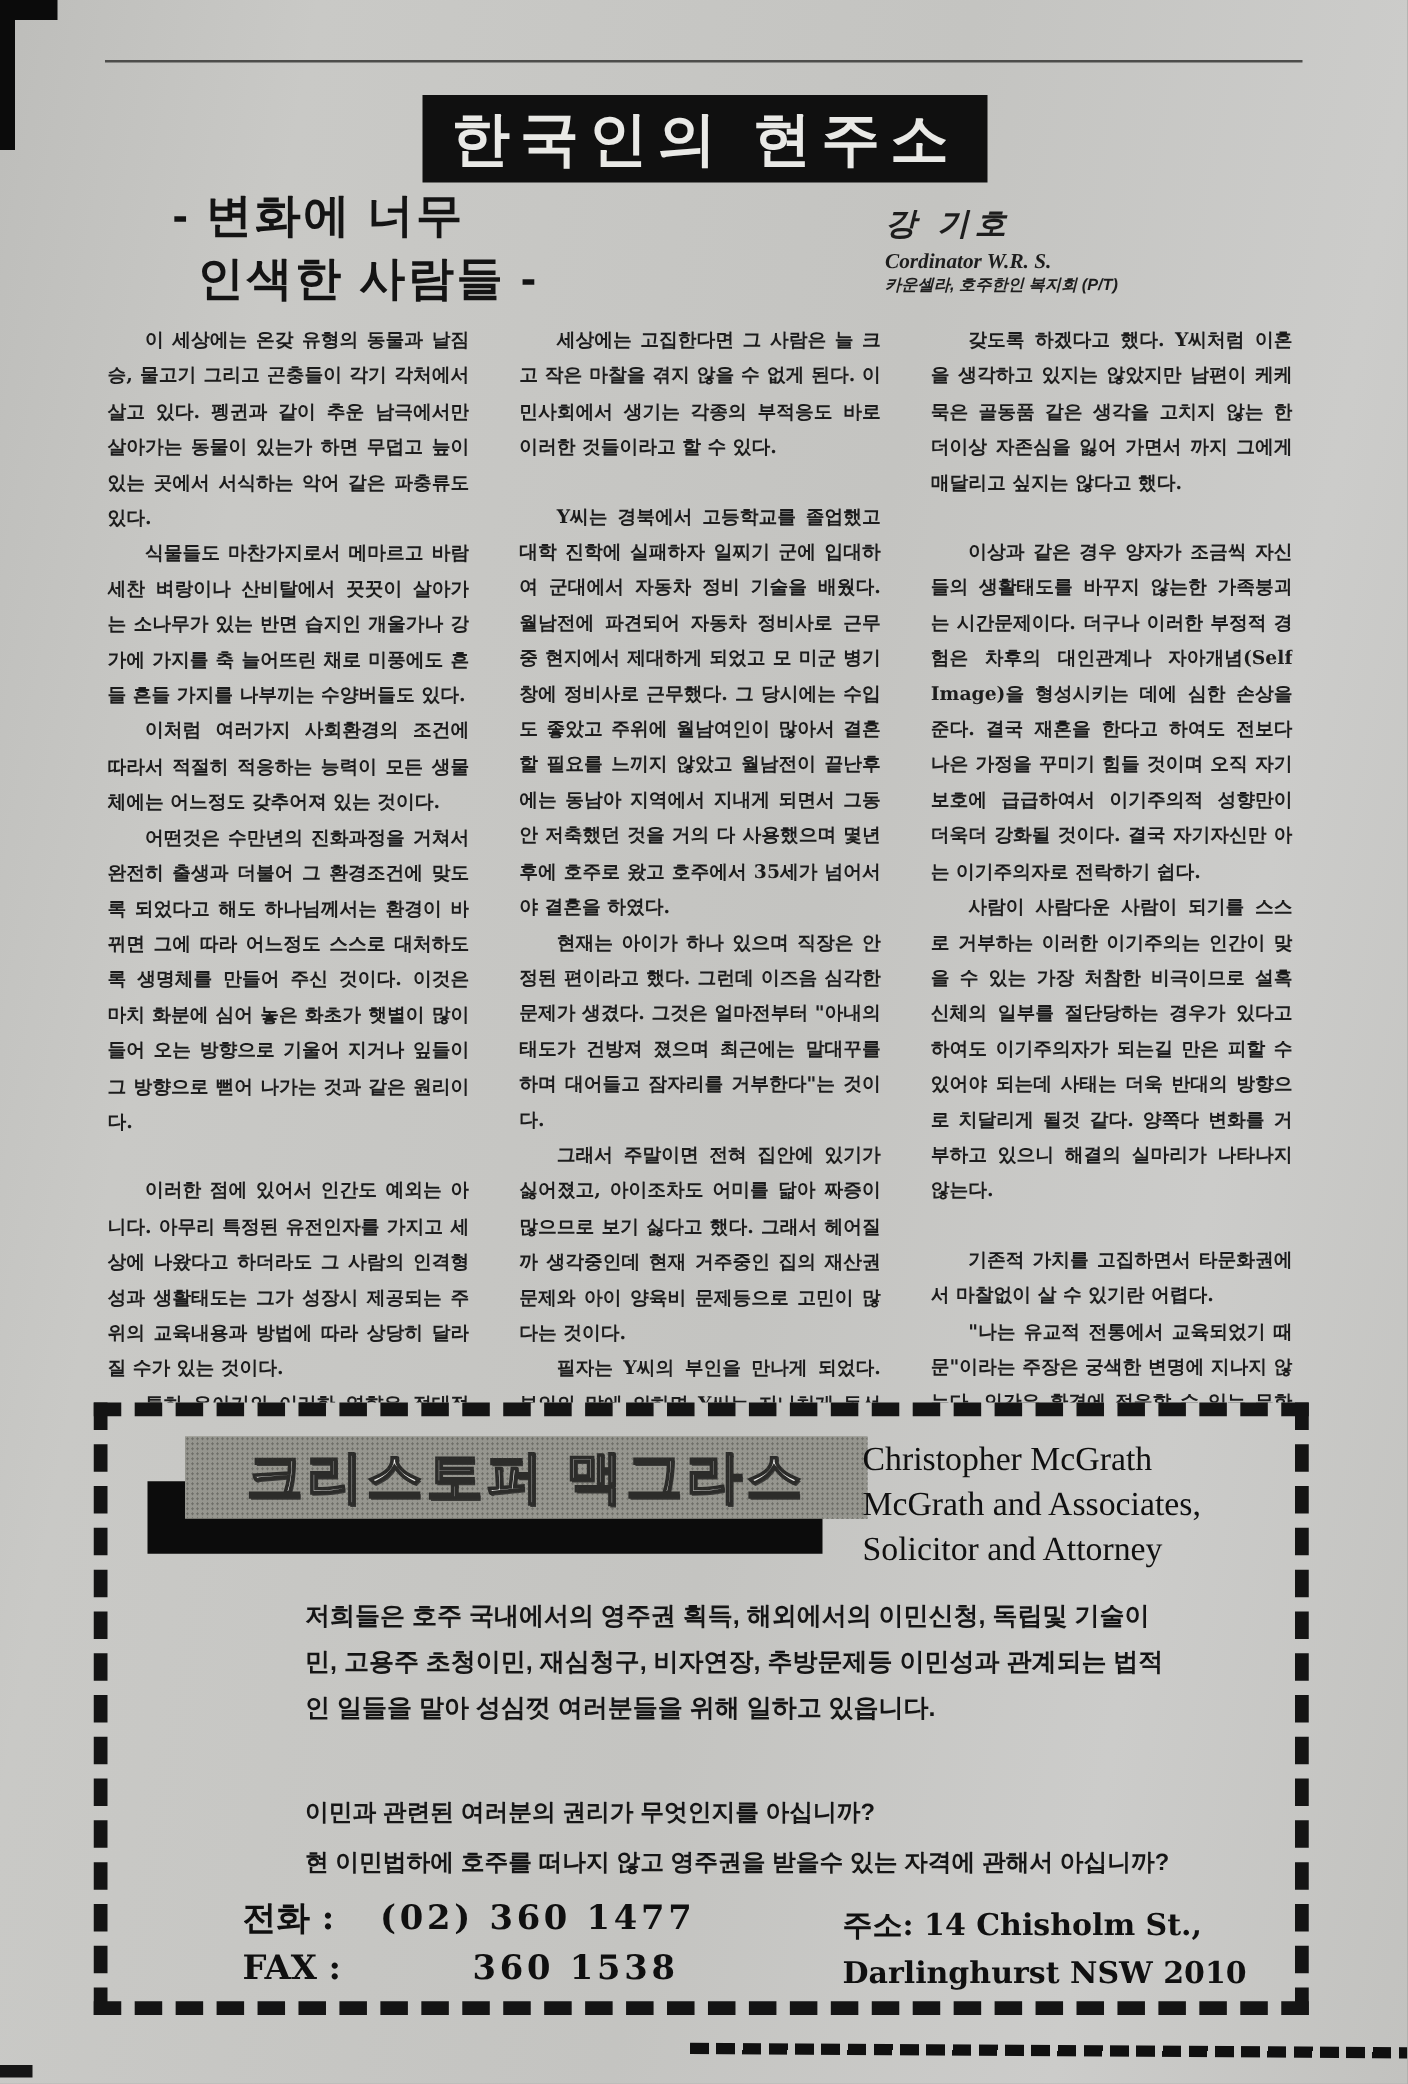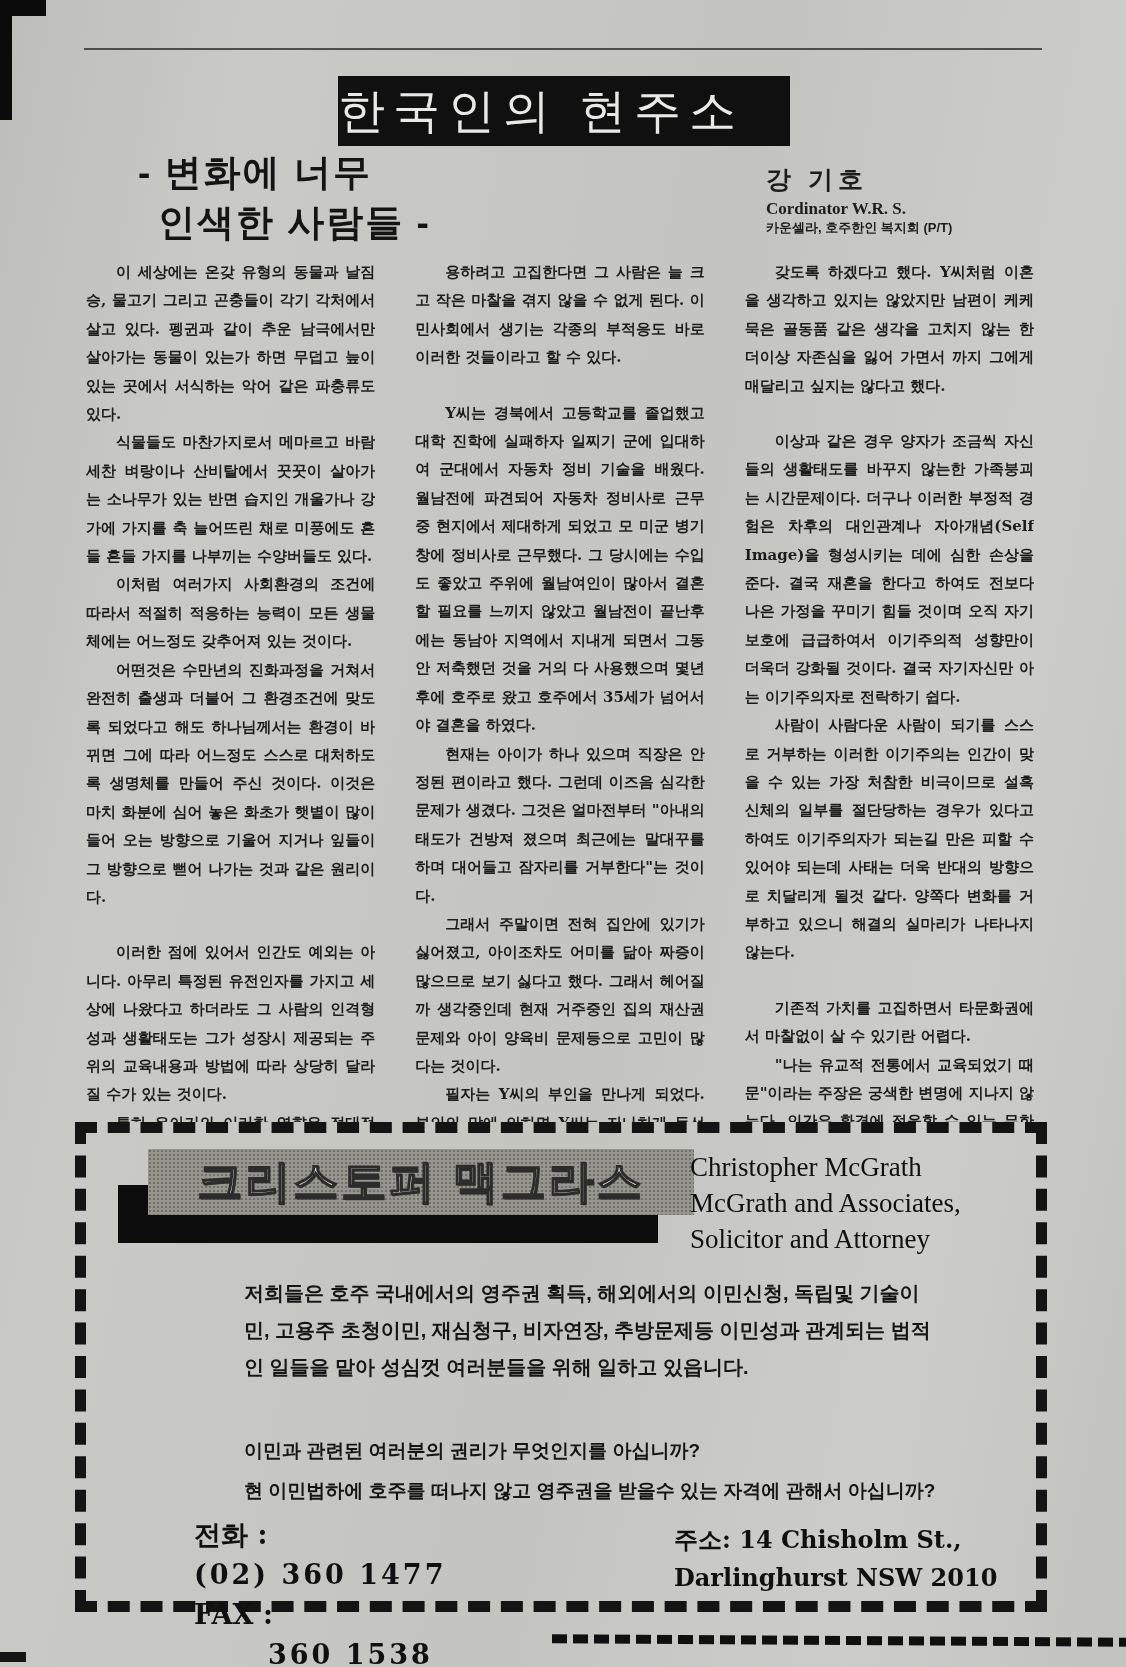--- a/index.html
+++ b/index.html
@@ -3,28 +3,28 @@
 <meta charset="utf-8">
 <style>
   html,body{margin:0;padding:0;background:#9a9a98;}
   .page{position:relative;width:1126px;height:1667px;margin:0 auto;overflow:hidden;
         background:#c6c6c3;
         background-image:linear-gradient(100deg, #bdbdba 0%, #c9c9c6 18%, #c4c4c1 55%, #ccccca 80%, #c2c2bf 100%);
         font-family:"DejaVu Serif","Liberation Serif",serif;color:#1d1d1d;}
   .artifact{position:absolute;background:#0b0b0b;}
   .top-rule{position:absolute;left:84px;top:48px;width:958px;height:2px;background:#4d4d4b;}
   .masthead{position:absolute;left:338px;top:76px;width:452px;height:70px;background:#101010;
-            color:#e9e9e6;display:flex;align-items:center;
+            color:#e9e9e6;display:flex;align-items:center;justify-content:center;
             font-family:"Liberation Sans","DejaVu Sans",sans-serif;
-            font-size:47px;font-weight:400;letter-spacing:8px;}
+            font-size:47px;font-weight:700;letter-spacing:8px;}
   .subtitle{position:absolute;left:138px;top:148px;
             font-family:"Liberation Sans","DejaVu Sans",sans-serif;
             font-size:37px;font-weight:800;line-height:50px;color:#141414;letter-spacing:2px;}
   .subtitle .l2{padding-left:20px;}
-  .author{position:absolute;left:766px;top:164px;line-height:1.25;}
+  .author{position:absolute;left:708px;top:164px;line-height:1.25;font-style:italic;}
   .author-name{font-family:"Liberation Sans","DejaVu Sans",sans-serif;font-size:25px;font-weight:700;letter-spacing:5px;}
   .author-en{font-family:"Liberation Serif","DejaVu Serif",serif;font-size:17px;font-weight:700;margin-top:3px;}
   .author-ko{font-family:"Liberation Sans","DejaVu Sans",sans-serif;font-size:13px;font-weight:700;margin-top:0;}
   .columns{position:absolute;left:86px;top:258px;width:948px;height:864px;display:flex;gap:40px;}
   .col{flex:1;font-size:15px;line-height:28.4px;text-align:justify;color:#1c1c1c;
        font-weight:600;overflow:hidden;}
   .col p{margin:0;text-indent:2em;}
   .col p.gap{margin-top:27px;}
   
   .ad{position:absolute;left:75px;top:1122px;width:950px;height:468px;
@@ -44,21 +44,21 @@
         font-family:"Liberation Serif","DejaVu Serif",serif;
         font-size:27px;line-height:36px;color:#101010;}
   .ad-body{position:absolute;left:158px;top:142px;width:700px;
            font-family:"Liberation Sans","DejaVu Sans",sans-serif;
            font-size:20px;line-height:37px;font-weight:700;color:#151515;}
   .ad-questions{position:absolute;left:158px;top:298px;width:740px;
                 font-family:"Liberation Sans","DejaVu Sans",sans-serif;
                 font-size:19px;line-height:40px;font-weight:700;color:#151515;}
   .ad-contact{position:absolute;left:108px;top:382px;width:830px;display:flex;}
   .contact-left{width:380px;font-size:27px;font-weight:700;line-height:40px;color:#101010;}
-  .contact-row{display:flex;flex-direction:column;}
+  .contact-row{display:flex;}
   .contact-row .lbl{width:110px;}
   .contact-row .num{letter-spacing:3px;}
   .contact-right{margin-left:100px;font-size:24px;font-weight:700;line-height:38px;color:#101010;padding-top:6px;}
   .addr-l2{text-align:right;}
   .bottom-dash{position:absolute;left:552px;top:1636px;width:574px;height:9px;
                background:repeating-linear-gradient(90deg,#101010 0 15px,rgba(0,0,0,0) 15px 21px);
                transform:rotate(0.35deg);}
   .bottom-mark{position:absolute;left:0;top:1652px;width:26px;height:10px;background:#161616;}
 </style>
 </head>
@@ -91,21 +91,21 @@
     <div class="col">
       <p>이 세상에는 온갖 유형의 동물과 날짐승, 물고기 그리고 곤충들이 각기 각처에서 살고 있다. 펭귄과 같이 추운 남극에서만 살아가는 동물이 있는가 하면 무덥고 늪이 있는 곳에서 서식하는 악어 같은 파충류도 있다.</p>
       <p>식물들도 마찬가지로서 메마르고 바람 세찬 벼랑이나 산비탈에서 꿋꿋이 살아가는 소나무가 있는 반면 습지인 개울가나 강가에 가지를 축 늘어뜨린 채로 미풍에도 흔들 흔들 가지를 나부끼는 수양버들도 있다.</p>
       <p>이처럼 여러가지 사회환경의 조건에 따라서 적절히 적응하는 능력이 모든 생물체에는 어느정도 갖추어져 있는 것이다.</p>
       <p>어떤것은 수만년의 진화과정을 거쳐서 완전히 출생과 더불어 그 환경조건에 맞도록 되었다고 해도 하나님께서는 환경이 바뀌면 그에 따라 어느정도 스스로 대처하도록 생명체를 만들어 주신 것이다. 이것은 마치 화분에 심어 놓은 화초가 햇볕이 많이 들어 오는 방향으로 기울어 지거나 잎들이 그 방향으로 뻗어 나가는 것과 같은 원리이다.</p>
       <p class="gap">이러한 점에 있어서 인간도 예외는 아니다. 아무리 특정된 유전인자를 가지고 세상에 나왔다고 하더라도 그 사람의 인격형성과 생활태도는 그가 성장시 제공되는 주위의 교육내용과 방법에 따라 상당히 달라질 수가 있는 것이다.</p>
       <p>특히 유아기의 이러한 영향은 절대적이다. 우선 그가 사용하는 언어가 그러하고 그가 옳고 그름을 판단하는 자율적 도덕기준이 또한 그렇다. 그래서 사회에 적응하는데 그렇게 별다른 어려움을 경험하지 않는다. 이것은 이들이 성인들처럼 환경에 대한 저항이나 거부감 같은 것을 갖고 있지 않기 때문이다.</p>
 
     </div>
     <div class="col">
-      <p>용하려고 고집한다면 그 사람은 늘 크고 작은 마찰을 겪지 않을 수 없게 된다. 이민사회에서 생기는 각종의 부적응도 바로 이러한 것들이라고 할 수 있다.</p>
+      <p>세상에는 고집한다면 그 사람은 늘 크고 작은 마찰을 겪지 않을 수 없게 된다. 이민사회에서 생기는 각종의 부적응도 바로 이러한 것들이라고 할 수 있다.</p>
       <p class="gap">Y씨는 경북에서 고등학교를 졸업했고 대학 진학에 실패하자 일찌기 군에 입대하여 군대에서 자동차 정비 기술을 배웠다. 월남전에 파견되어 자동차 정비사로 근무중 현지에서 제대하게 되었고 모 미군 병기창에 정비사로 근무했다. 그 당시에는 수입도 좋았고 주위에 월남여인이 많아서 결혼할 필요를 느끼지 않았고 월남전이 끝난후에는 동남아 지역에서 지내게 되면서 그동안 저축했던 것을 거의 다 사용했으며 몇년후에 호주로 왔고 호주에서 35세가 넘어서야 결혼을 하였다.</p>
       <p>현재는 아이가 하나 있으며 직장은 안정된 편이라고 했다. 그런데 이즈음 심각한 문제가 생겼다. 그것은 얼마전부터 "아내의 태도가 건방져 졌으며 최근에는 말대꾸를 하며 대어들고 잠자리를 거부한다"는 것이다.</p>
       <p>그래서 주말이면 전혀 집안에 있기가 싫어졌고, 아이조차도 어미를 닮아 짜증이 많으므로 보기 싫다고 했다. 그래서 헤어질까 생각중인데 현재 거주중인 집의 재산권 문제와 아이 양육비 문제등으로 고민이 많다는 것이다.</p>
       <p>필자는 Y씨의 부인을 만나게 되었다. 부인의 말에 의하면 Y씨는 지나치게 독선적이고 아내를 마치 식사나 마련하고 아이나 돌보는 식모처럼 생각하고 있다는 것이다. 자신이 둘째 아이를 임신했는데도 전혀 관심이 없고 혼자서 TV만 보고 있으면서도 옆에서 아이가 울면 달래 주지 않고 소리를 질러 자기를 부르며, TV도 한국의 연속극이나 코메디등이나 빌려다 보고 있고, 자기가 혹시 이곳의 뉴스라도 듣고자 TV를 켜면 "건방지게 영어도 모르는 것이 무슨 TV를 보느냐"고 남편 Y씨는 화를 낸다는 것이다. 부인의 생각은 비록 영어를 잘 모른다고 해도 (자기도 남편 수준은 된다고 함) 그럴수록 뉴스라도 자주 보아서 이곳 호주사회를 이해하려고 노력해야 되지 않겠느냐는 것이다.</p>
 
     </div>
     <div class="col">
       <p>갖도록 하겠다고 했다. Y씨처럼 이혼을 생각하고 있지는 않았지만 남편이 케케 묵은 골동품 같은 생각을 고치지 않는 한 더이상 자존심을 잃어 가면서 까지 그에게 매달리고 싶지는 않다고 했다.</p>
       <p class="gap">이상과 같은 경우 양자가 조금씩 자신들의 생활태도를 바꾸지 않는한 가족붕괴는 시간문제이다. 더구나 이러한 부정적 경험은 차후의 대인관계나 자아개념(Self Image)을 형성시키는 데에 심한 손상을 준다. 결국 재혼을 한다고 하여도 전보다 나은 가정을 꾸미기 힘들 것이며 오직 자기 보호에 급급하여서 이기주의적 성향만이 더욱더 강화될 것이다. 결국 자기자신만 아는 이기주의자로 전락하기 쉽다.</p>
       <p>사람이 사람다운 사람이 되기를 스스로 거부하는 이러한 이기주의는 인간이 맞을 수 있는 가장 처참한 비극이므로 설혹 신체의 일부를 절단당하는 경우가 있다고 하여도 이기주의자가 되는길 만은 피할 수 있어야 되는데 사태는 더욱 반대의 방향으로 치달리게 될것 같다. 양쪽다 변화를 거부하고 있으니 해결의 실마리가 나타나지 않는다.</p>

